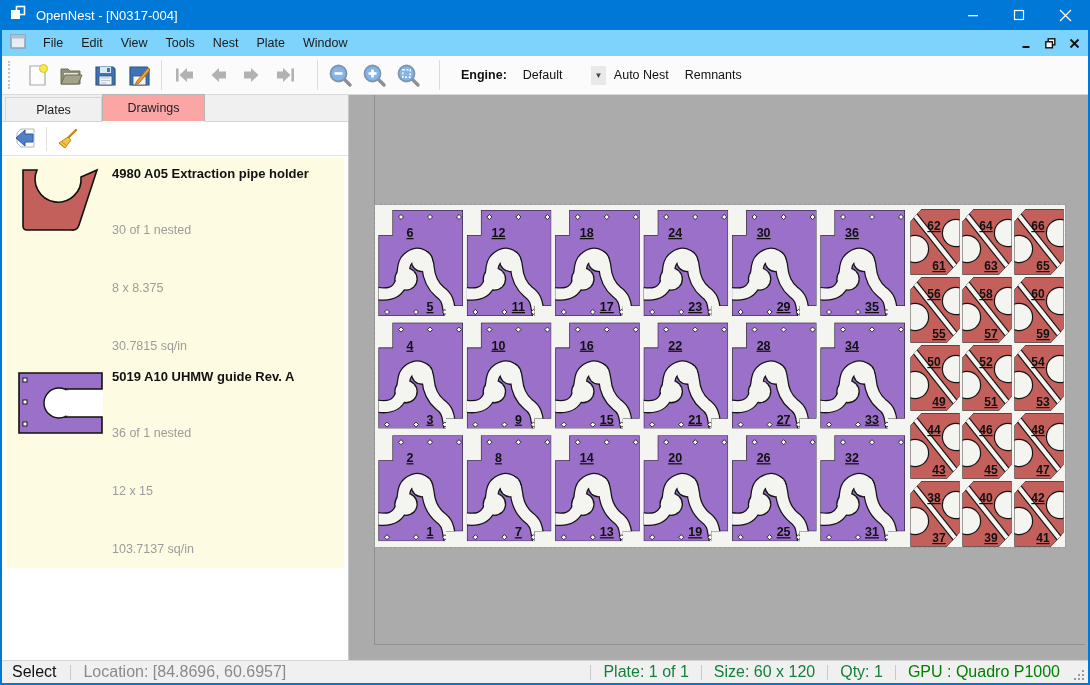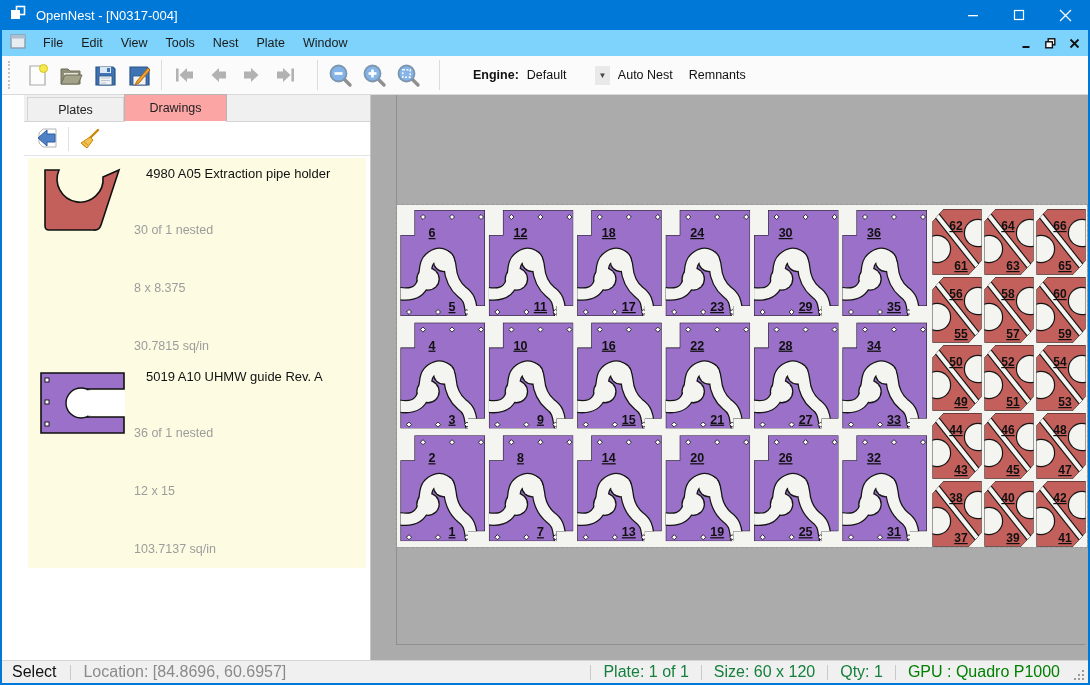--- a/index.html
+++ b/index.html
@@ -18,42 +18,42 @@
   .menubar { height:26px; background:#7dd3fc; display:flex; align-items:center; flex:0 0 auto; }
   .menubar .mdiicon { margin:0 8px 0 8px; }
   .menu-item { font-size:12.5px; color:#1a1a1a; padding:4px 9px; }
   .menubar .spacer { flex:1; }
   .mdi-btn { width:21px; height:18px; display:flex; align-items:center; justify-content:center; margin-right:3px; }
   
   .toolbar { height:39px; background:#fbfbfb; border-bottom:1px solid #d9d9d9; display:flex; align-items:center; flex:0 0 auto; }
   .tb-grip { width:6px; height:28px; border-left:2px dotted #c4c4c4; margin:0 6px 0 6px; }
   .tb-btn { width:34px; height:32px; display:flex; align-items:center; justify-content:center; }
   .tb-sep { width:1px; height:30px; background:#dcdcdc; margin:0 5px; }
-  .engine-label { font-size:12.5px; font-weight:bold; color:#111; margin-left:28px; }
-  .engine-value { font-size:12.5px; color:#111; margin-left:8px; width:68px; }
+  .engine-label { font-size:12.5px; font-weight:bold; color:#111; margin-left:16px; }
+  .engine-value { font-size:12.5px; color:#111; margin-left:16px; width:68px; }
   .engine-dd { width:15px; height:19px; background:#e9e9e9; display:flex; align-items:center; justify-content:center;
                font-size:8px; color:#444; }
   .tb-text-btn { font-size:12.5px; color:#111; padding:5px 8px; margin-left:0; }
   
-  .main { flex:1; display:flex; min-height:0;padding-left:22px; }
+  .main { flex:1; display:flex; min-height:0; }
   .sidebar { width:347px; background:#fff; border-right:1px solid #c6c6c6; display:flex; flex-direction:column; }
   .tabstrip { height:27px; background:#f0f0f0; display:flex; align-items:flex-end; border-bottom:1px solid #d4d4d4; }
   .tab { font-size:12.5px; color:#222; text-align:center; }
   .tab.inactive { width:97px; height:24px; line-height:24px; background:#f0f0f0; border:1px solid #d4d4d4; border-bottom:none; margin-left:3px; }
   .tab.active { width:103px; height:28px; line-height:26px; background:#fca5a5; border:1px solid #b5b5b5; border-bottom:1px solid #fff; position:relative; z-index:2; margin-bottom:-1px; }
   .side-toolbar { height:34px; display:flex; align-items:center; border-bottom:1px solid #e3e3e3; padding-left:8px; background:#fff; }
   .side-tb-btn { width:30px; height:28px; display:flex; align-items:center; justify-content:center; }
   .side-sep { width:1px; height:24px; background:#e0e0e0; margin:0 6px; }
   .drawing-list { flex:1; background:#fff; padding:2px 4px; }
   .sel-block { background:#fdfce2; padding:6px 4px 10px 4px; }
   .drawing-item { display:flex; margin-bottom:12px; }
   .drawing-item:last-child { margin-bottom:0; }
   .thumb-box { width:102px; display:flex; align-items:flex-start; justify-content:center; padding-top:4px; flex:0 0 auto; }
   .item-text { padding-top:2px; }
-  .item-title { font-size:13px; font-weight:normal; color:#111; margin-bottom:6px;margin-left:12px; }
+  .item-title { font-size:13px; font-weight:bold; color:#111; margin-bottom:6px; }
   .item-line { font-size:12.5px; color:#9c9c9c; line-height:17px;margin-top:41px; }
   
   .canvas { flex:1; position:relative; background:#ababab; overflow:hidden; }
   .view-vline { position:absolute; left:25px; top:0; width:1px; height:549px; background:#8f8f8f; }
   .view-hline { position:absolute; left:25px; top:549px; height:1px; right:3px; background:#8f8f8f; }
   .plate { position:absolute; left:26px; top:110px; width:690px; height:342px; background:#f4f4f1; outline:1px dashed #9b9b9b; }
   .plate svg { display:block; }
   
   .statusbar { height:23px; background:#f0f0f0; border-top:1px solid #d4d4d4; display:flex; align-items:center; font-size:16px; flex:0 0 auto; }
   .sb-mode { color:#111; padding:0 14px 0 10px; }

